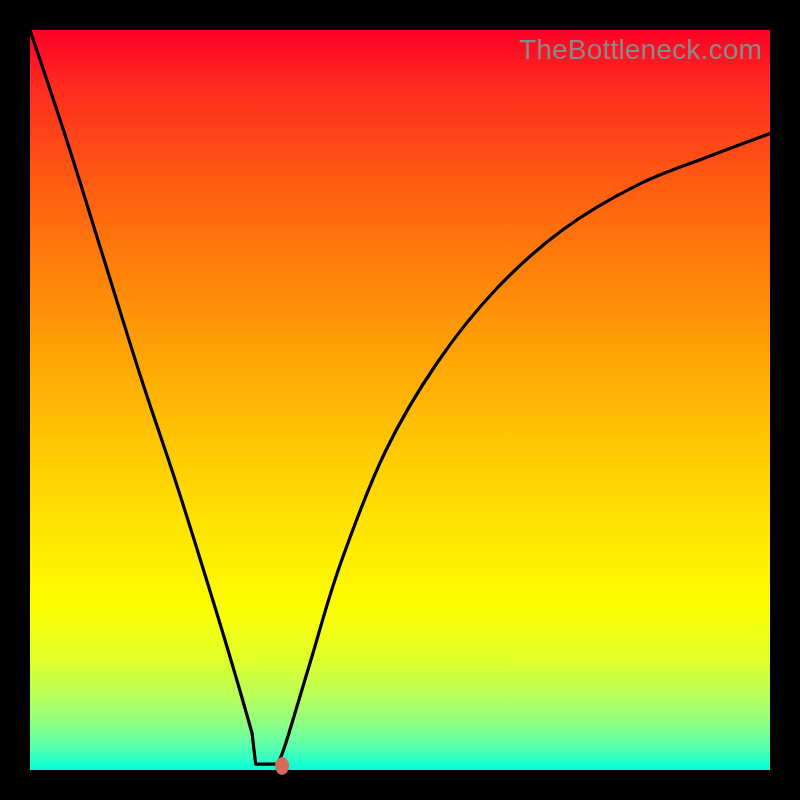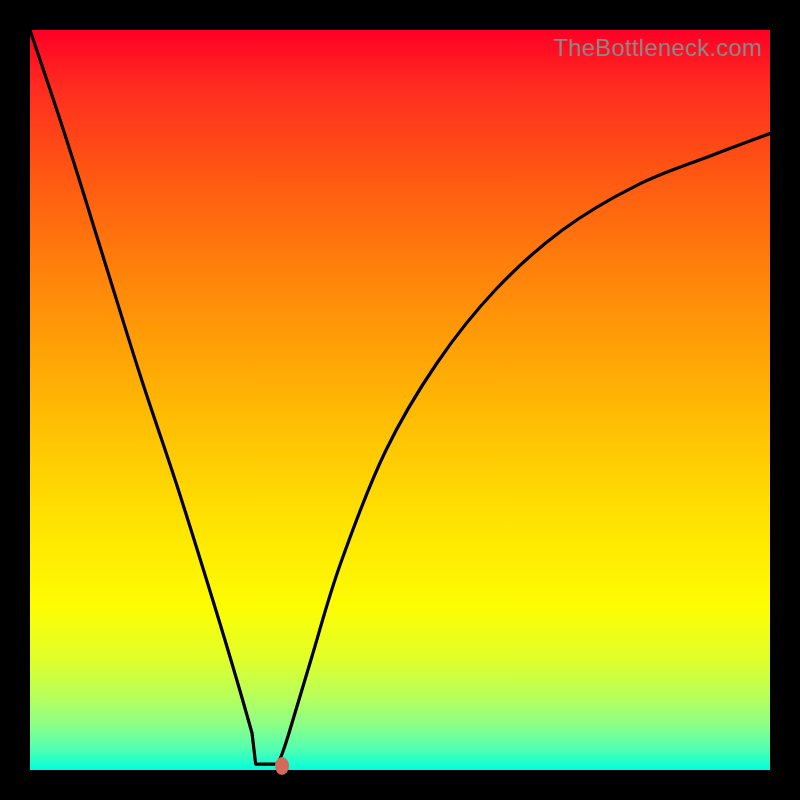--- a/index.html
+++ b/index.html
@@ -32,21 +32,21 @@
       #55ffb0 97%,
       #1fffce 99%,
       #00ffd6 100%
     );
   }
   .watermark {
     position: absolute;
     top: 4px;
     right: 8px;
     font-family: Arial, Helvetica, sans-serif;
-    font-size: 24px;
+    font-size: 28px;
     font-weight: 500;
     color: #8a8a8a;
     letter-spacing: 0.2px;
   }
   svg.curve {
     position: absolute;
     left: 0; top: 0;
     width: 740px;
     height: 740px;
   }

